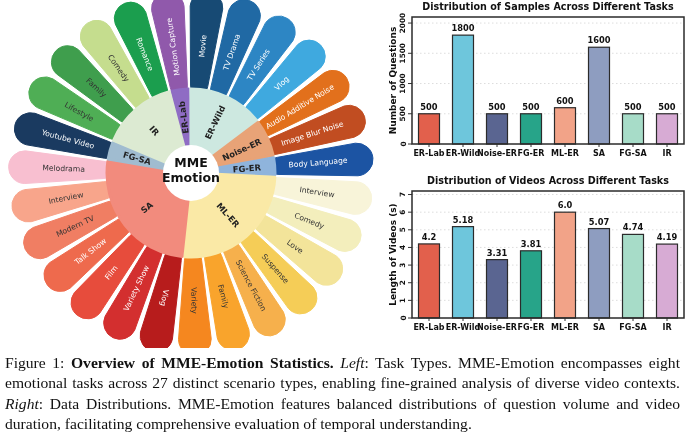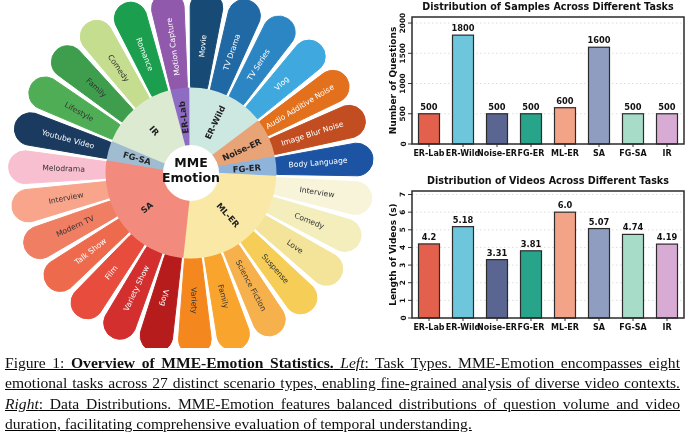--- a/index.html
+++ b/index.html
@@ -1,21 +1,21 @@
 <!DOCTYPE html>
 <html><head>
 <meta charset="utf-8">
 <style>
   html,body{margin:0;padding:0;background:#ffffff;}
   #app{width:690px;height:436px;background:#fff;overflow:hidden;font-family:"DejaVu Sans",sans-serif;position:relative;}
   .figure-row{display:flex;width:690px;height:348px;}
   .flower-panel{width:385px;height:348px;}
   .charts-panel{width:305px;height:348px;display:flex;flex-direction:column;}
   .chart-box{width:305px;height:174px;}
-  .caption-wrap{padding:5px 10px 0 5px;text-decoration:underline;}
+  .caption-wrap{padding:5px 10px 0 5px;}
   .caption-wrap p{
     margin:0;
     font-family:"Liberation Serif",serif;
     font-size:15.6px;
     line-height:1.31;
     color:#111;
     text-align:justify;
   }
   .caption-wrap .b{font-weight:bold;}
   .caption-wrap .i{font-style:italic;}

